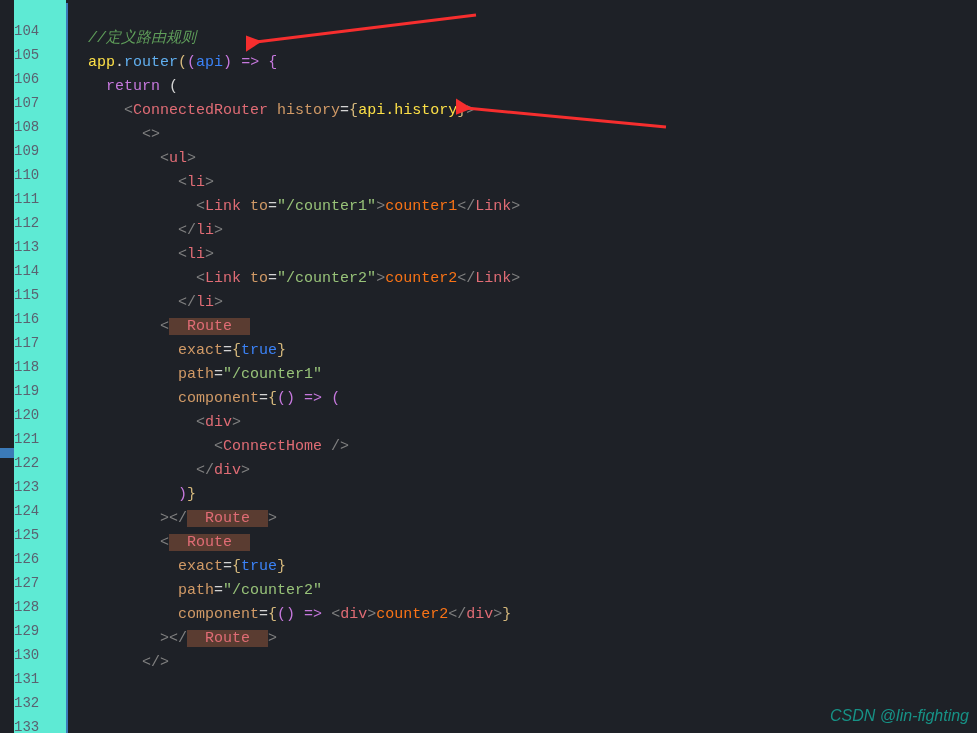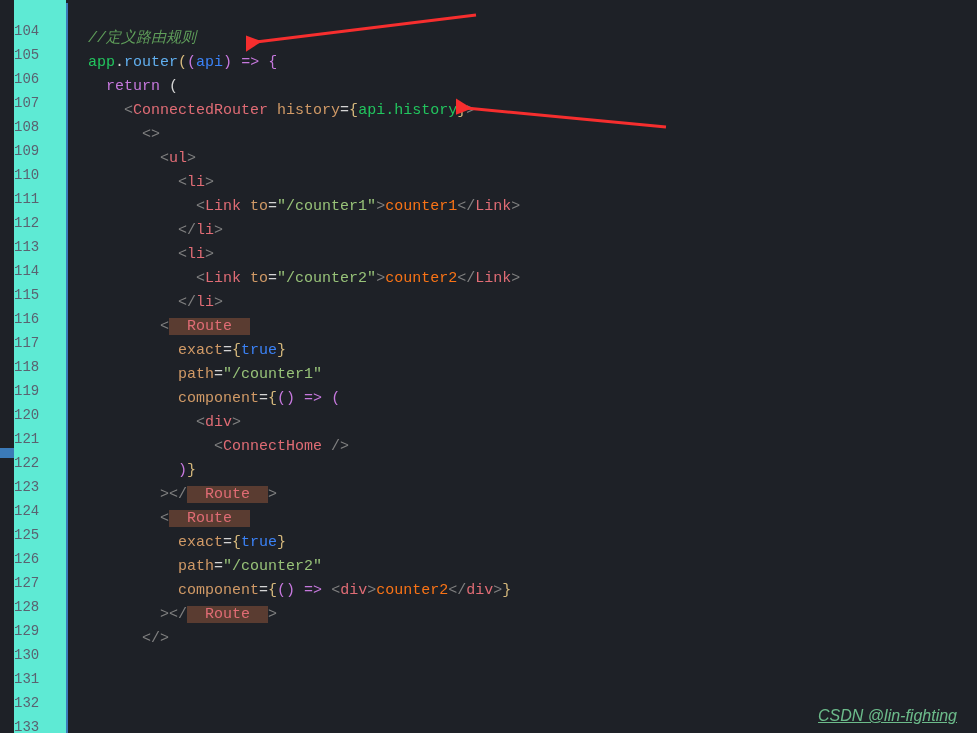--- a/index.html
+++ b/index.html
@@ -61,48 +61,47 @@
     }
     .guide-main {
       position: absolute;
       width: 2px;
       background: #3b7ab8;
       left: 0;
       top: 3px;
       bottom: 0;
     }
     .c-comment { color: #5f9e5a; font-style: italic; }
-    .c-obj { color: #22c55e; }
+    .c-obj { color: #fde047; }
     .c-method { color: #61afef; }
     .c-param { color: #3b82f6; text-align: center; }
     .c-punct { color: #d4d4d4; }
     .c-punct2 { color: #c678dd; }
     .c-keyword { color: #c678dd; }
     .c-tag { color: #e06c75; }
     .c-tag-br { color: #808080; }
     .c-attr { color: #d19a66; }
     .c-string { color: #98c379; }
     .c-brace { color: #d4d4d4; }
     .c-brace-y { color: #d7ba7d; }
     .c-text { color: #f97316; }
     .hl-route {
       background: #5a3c31;
       padding: 0 18px;
     }
     .watermark {
       position: absolute;
-      right: 20px;
+      right: 8px;
       bottom: 8px;
-      color: #86efac;
+      color: #14b8a6;
       font-size: 16px;
       font-style: italic;
       font-family: Arial, sans-serif;
       opacity: 0.75;
       pointer-events: none;
-      text-decoration: underline;
     }
     .arrow-svg {
       position: absolute;
       pointer-events: none;
     }
   </style>
 </head>
 <body>
 
 <div class="editor">
@@ -155,20 +154,21 @@
     <div class="code-line">            <span class="c-tag-br">&lt;/</span><span class="c-tag">li</span><span class="c-tag-br">&gt;</span></div>
     <div class="code-line">            <span class="c-tag-br">&lt;</span><span class="c-tag">li</span><span class="c-tag-br">&gt;</span></div>
     <div class="code-line">              <span class="c-tag-br">&lt;</span><span class="c-tag">Link</span> <span class="c-attr">to</span><span class="c-punct">=</span><span class="c-string">"/counter2"</span><span class="c-tag-br">&gt;</span><span class="c-text">counter2</span><span class="c-tag-br">&lt;/</span><span class="c-tag">Link</span><span class="c-tag-br">&gt;</span></div>
     <div class="code-line">            <span class="c-tag-br">&lt;/</span><span class="c-tag">li</span><span class="c-tag-br">&gt;</span></div>
     <div class="code-line">          <span class="c-tag-br">&lt;</span><span class="c-tag hl-route">Route</span></div>
     <div class="code-line">            <span class="c-attr">exact</span><span class="c-punct">=</span><span class="c-brace-y">{</span><span class="c-param">true</span><span class="c-brace-y">}</span></div>
     <div class="code-line">            <span class="c-attr">path</span><span class="c-punct">=</span><span class="c-string">"/counter1"</span></div>
     <div class="code-line">            <span class="c-attr">component</span><span class="c-punct">=</span><span class="c-brace-y">{</span><span class="c-punct2">()</span> <span class="c-keyword">=&gt;</span> <span class="c-punct2">(</span></div>
     <div class="code-line">              <span class="c-tag-br">&lt;</span><span class="c-tag">div</span><span class="c-tag-br">&gt;</span></div>
     <div class="code-line">                <span class="c-tag-br">&lt;</span><span class="c-tag">ConnectHome</span> <span class="c-tag-br">/&gt;</span></div>
+    <div class="code-line">              <span class="c-tag-br">&lt;/</span><span class="c-tag">div</span><span class="c-tag-br">&gt;</span></div>
     <div class="code-line">            <span class="c-punct2">)</span><span class="c-brace-y">}</span></div>
     <div class="code-line">          <span class="c-tag-br">&gt;&lt;/</span><span class="c-tag hl-route">Route</span><span class="c-tag-br">&gt;</span></div>
     <div class="code-line">          <span class="c-tag-br">&lt;</span><span class="c-tag hl-route">Route</span></div>
     <div class="code-line">            <span class="c-attr">exact</span><span class="c-punct">=</span><span class="c-brace-y">{</span><span class="c-param">true</span><span class="c-brace-y">}</span></div>
     <div class="code-line">            <span class="c-attr">path</span><span class="c-punct">=</span><span class="c-string">"/counter2"</span></div>
     <div class="code-line">            <span class="c-attr">component</span><span class="c-punct">=</span><span class="c-brace-y">{</span><span class="c-punct2">()</span> <span class="c-keyword">=&gt;</span> <span class="c-tag-br">&lt;</span><span class="c-tag">div</span><span class="c-tag-br">&gt;</span><span class="c-text">counter2</span><span class="c-tag-br">&lt;/</span><span class="c-tag">div</span><span class="c-tag-br">&gt;</span><span class="c-brace-y">}</span></div>
     <div class="code-line">          <span class="c-tag-br">&gt;&lt;/</span><span class="c-tag hl-route">Route</span><span class="c-tag-br">&gt;</span></div>
     <div class="code-line">        <span class="c-tag-br">&lt;/&gt;</span></div>
 
     <svg class="arrow-svg" style="left:180px; top:10px; width:240px; height:45px;">

